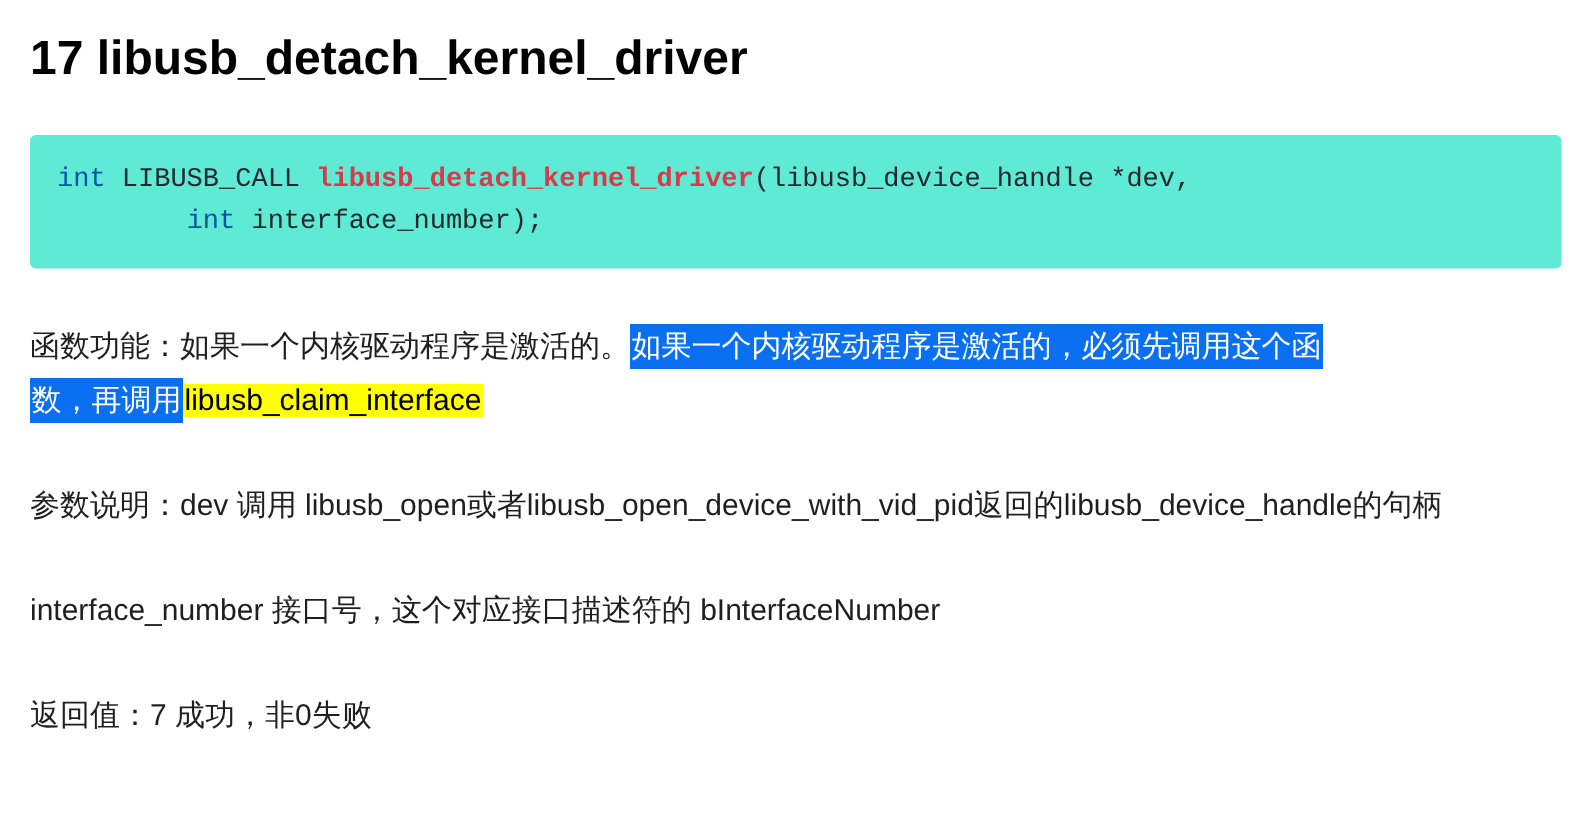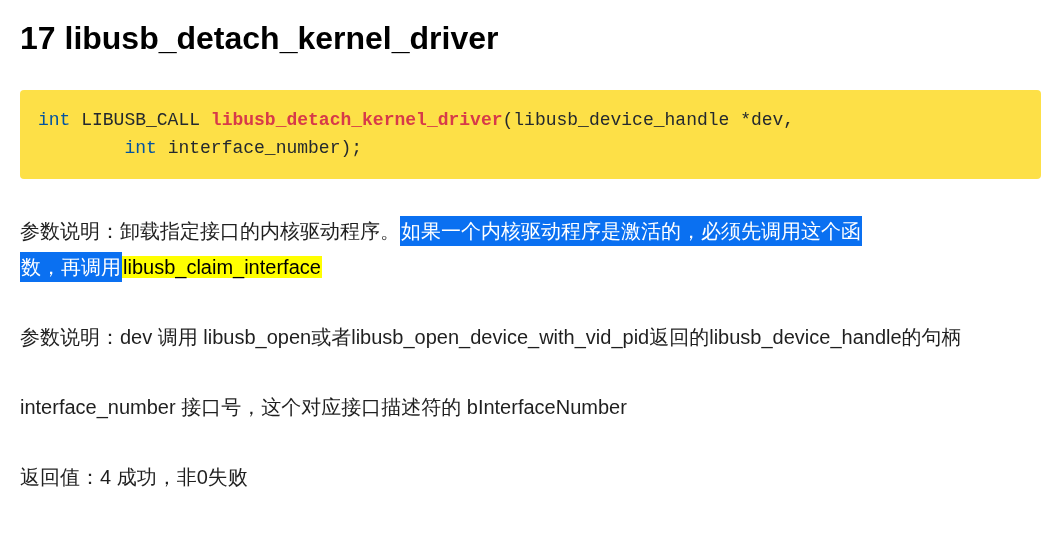--- a/index.html
+++ b/index.html
@@ -12,21 +12,21 @@
     line-height: 1.8;
     width: 1021px;
   }
   h2 {
     font-size: 32px;
     font-weight: 700;
     margin: 0 0 22px 0;
     color: #000;
   }
   .codeblock {
-    background: #fde047;
+    background: #5eead4;
     border-radius: 4px;
     padding: 16px 18px;
     font-family: "SFMono-Regular", Consolas, "Liberation Mono", Menlo, monospace;
     font-size: 18px;
     line-height: 1.6;
     white-space: pre;
     margin-bottom: 34px;
     color: #24292e;
     overflow-x: auto;
   }
@@ -51,27 +51,27 @@
 </style>
 </head>
 <body>
 
 <h2>17 libusb_detach_kernel_driver</h2>
 
 <div class="codeblock"><span class="kw">int</span><span> LIBUSB_CALL </span><span class="fn">libusb_detach_kernel_driver</span><span>(libusb_device_handle *dev,</span>
 <span>        </span><span class="kw">int</span><span> interface_number);</span></div>
 
 <p class="body-para">
-  <span>参数说明：卸载指定接口的内核驱动程序。</span><span class="hl-blue">如果一个内核驱动程序是激活的，必须先调用这个函</span><br>
+  <span>函数功能：如果一个内核驱动程序是激活的。</span><span class="hl-blue">如果一个内核驱动程序是激活的，必须先调用这个函</span><br>
   <span class="hl-blue">数，再调用</span><span class="hl-yellow">libusb_claim_interface</span>
 </p>
 
 <div class="section-gap"></div>
 
 <p class="body-para">参数说明：dev 调用 libusb_open或者libusb_open_device_with_vid_pid返回的libusb_device_handle的句柄</p>
 
 <div class="section-gap"></div>
 
 <p class="body-para">interface_number 接口号，这个对应接口描述符的 bInterfaceNumber</p>
 
 <div class="section-gap"></div>
 
-<p class="body-para">返回值：4 成功，非0失败</p>
+<p class="body-para">返回值：7 成功，非0失败</p>
 
 </body></html>

